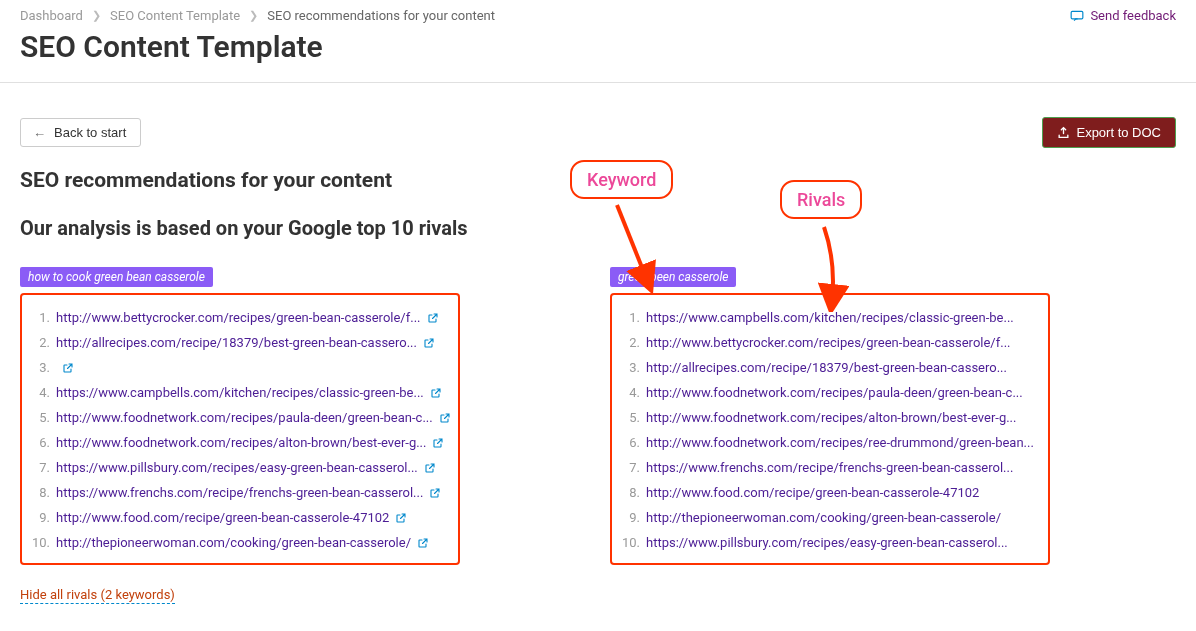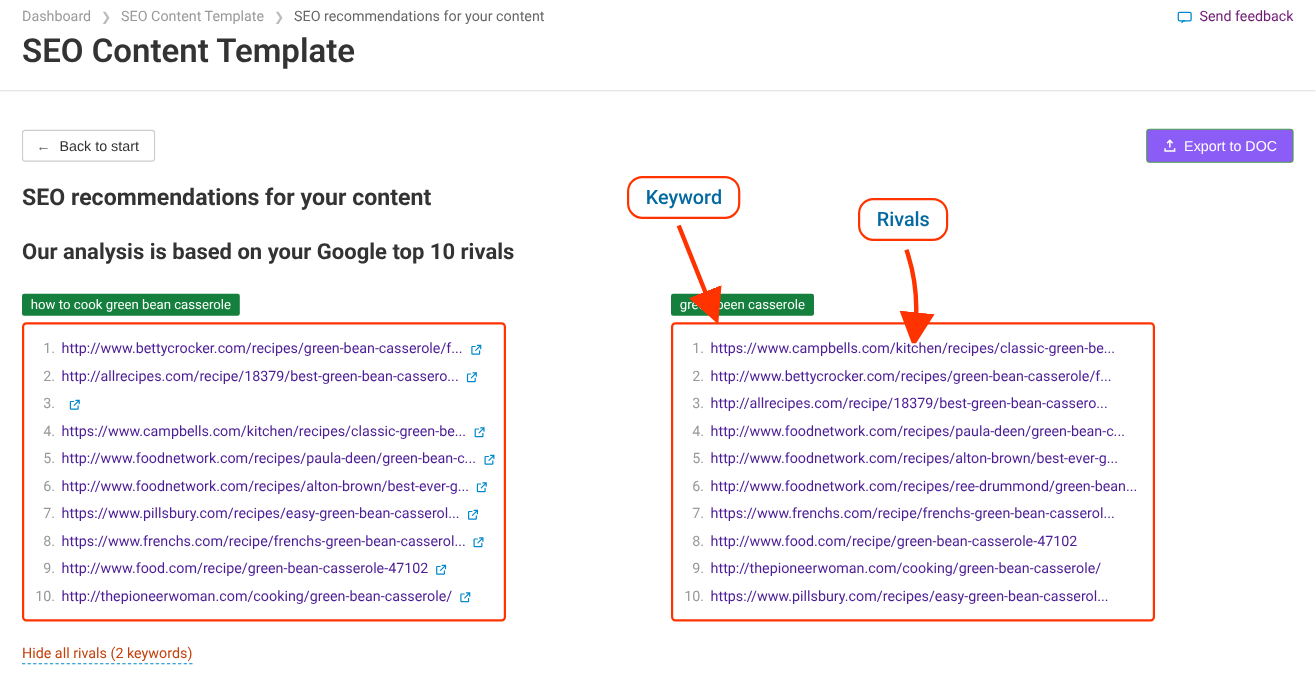--- a/index.html
+++ b/index.html
@@ -51,21 +51,21 @@
     padding: 6px 14px 6px 12px;
     border-radius: 3px;
     cursor: pointer;
     display: inline-flex;
     align-items: center;
     color: #333;
   }
   .back-btn .arrow { margin-right: 8px; color: #666; }
   .export-btn {
     margin-left: auto;
-    background: #8b5cf6;
+    background: #7f1d1d;
     border: 1px solid #4e9e4e;
     color: #fff;
     font-size: 13px;
     padding: 7px 14px;
     border-radius: 3px;
     cursor: pointer;
     display: inline-flex;
     align-items: center;
   }
   .export-btn svg { margin-right: 6px; }
@@ -82,26 +82,27 @@
     color: #333;
   }
   .columns {
     display: flex;
     padding: 0 20px;
     gap: 150px;
   }
   .col { width: 440px; }
   .kw-tag {
     display: inline-block;
-    background: #15803d;
+    background: #8b5cf6;
     color: #fff;
     font-size: 12px;
     padding: 3px 8px;
     border-radius: 2px;
     margin-bottom: 6px;
+    font-style: italic;
   }
   .rivals-box {
     border: 2px solid #ff3300;
     border-radius: 4px;
     padding: 10px 6px 8px 6px;
   }
   ol.rival-list {
     list-style: none;
     counter-reset: rl;
   }
@@ -138,21 +139,21 @@
     font-size: 13px;
     color: #c2410c;
     border-bottom: 1px dashed #0088cc;
     cursor: pointer;
     padding-bottom: 1px;
   }
   
   .callout {
     position: absolute;
     border: 2.5px solid #ff3300;
-    color: #0369a1;
+    color: #ec4899;
     font-size: 18px;
     font-weight: 500;
     padding: 7px 15px;
     border-radius: 14px;
     background: #fff;
     z-index: 10;
   }
   .arrow-svg {
     position: absolute;
     z-index: 9;

